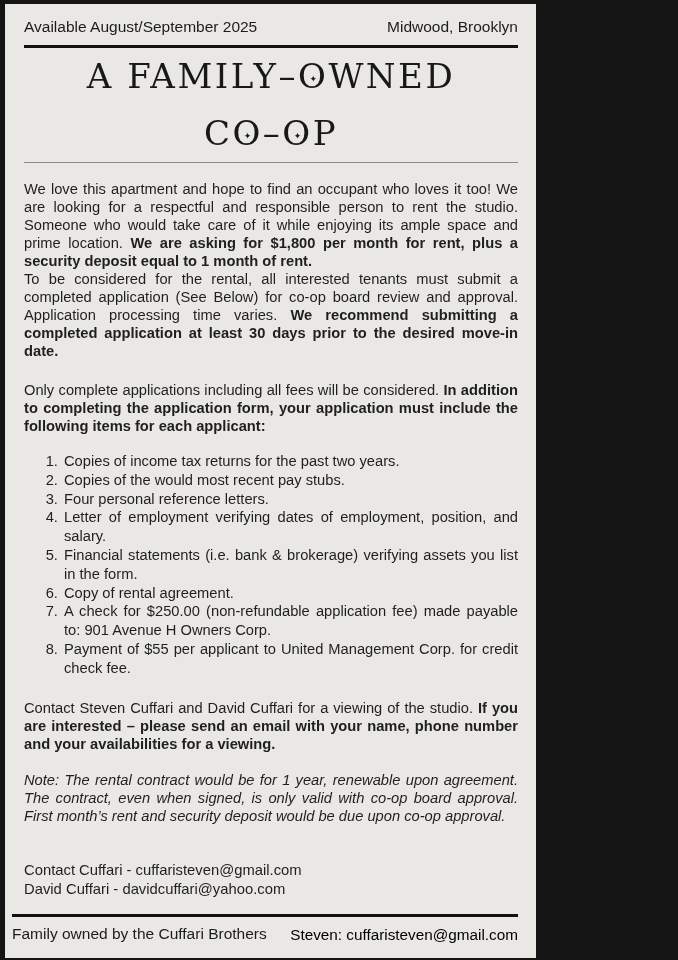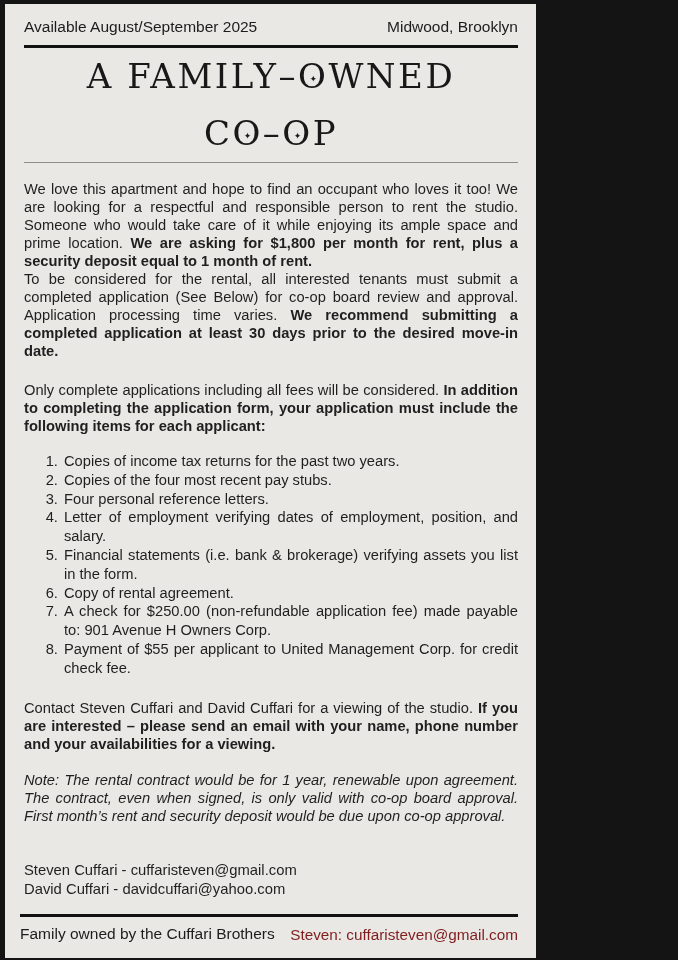--- a/index.html
+++ b/index.html
@@ -70,32 +70,32 @@
   }
   .req-list li{
     text-align:justify;
     padding-left:2px;
   }
   .contact-lines{
     margin-top:36px;
     font-size:14.8px;line-height:19.5px;color:#1f1f1f;
   }
   .footer{
-    position:absolute;left:15px;right:18px;bottom:12px;
+    position:absolute;left:7px;right:18px;bottom:12px;
   }
   .footer .rule-thick{margin:0 0 6px 0;}
   .footer-row{
     display:flex;justify-content:space-between;align-items:center;
   }
   .footer-left{
     font-size:15.5px;color:#1c1c1c;
   }
   .footer-right{
     text-align:center;
-    font-size:15.3px;line-height:23.5px;color:#7f1d1d;
+    font-size:15.3px;line-height:23.5px;color:#000000;
   }
 </style>
 </head>
 <body>
 
 <div class="frame">
   <div class="page">
 
     <div class="header-row">
       <span>Available August/September 2025</span>
@@ -112,35 +112,35 @@
     <hr class="rule-thin">
 
     <p class="para p-intro"><span>We love this apartment and hope to find an occupant who loves it too! We are looking for a respectful and responsible person to rent the studio. Someone who would take care of it while enjoying its ample space and prime location. </span><span style="font-weight: 700;">We are asking for $1,800 per month for rent, plus a security deposit equal to 1 month of rent.</span></p>
 
     <p class="para p-application"><span>To be considered for the rental, all interested tenants must submit a completed application (See Below) for co-op board review and approval. Application processing time varies. </span><span style="font-weight: 700;">We recommend submitting a completed application at least 30 days prior to the desired move-in date.</span></p>
 
     <p class="para p-requirements"><span>Only complete applications including all fees will be considered. </span><span style="font-weight: 700;">In addition to completing the application form, your application must include the following items for each applicant:</span></p>
 
     <ol class="req-list">
         <li>Copies of income tax returns for the past two years.</li>
-        <li>Copies of the four most recent pay stubs.</li>
+        <li>Copies of the would most recent pay stubs.</li>
         <li>Four personal reference letters.</li>
         <li>Letter of employment verifying dates of employment, position, and salary.</li>
         <li>Financial statements (i.e. bank &amp; brokerage) verifying assets you list in the form.</li>
         <li>Copy of rental agreement.</li>
         <li>A check for $250.00 (non-refundable application fee) made payable to: 901 Avenue H Owners Corp.</li>
         <li>Payment of $55 per applicant to United Management Corp. for credit check fee.</li>
       </ol>
 
     <p class="para p-contact"><span>Contact Steven Cuffari and David Cuffari for a viewing of the studio. </span><span style="font-weight: 700;">If you are interested – please send an email with your name, phone number and your availabilities for a viewing.</span></p>
 
     <p class="para p-note"><span style="font-style: italic;">Note: The rental contract would be for 1 year, renewable upon agreement. The contract, even when signed, is only valid with co-op board approval. First month’s rent and security deposit would be due upon co-op approval.</span></p>
 
     <div class="contact-lines">
-      <div>Steven Cuffari - cuffaristeven@gmail.com</div>
+      <div>Contact Cuffari - cuffaristeven@gmail.com</div>
       <div>David Cuffari - davidcuffari@yahoo.com</div>
     </div>
 
     <div class="footer">
       <hr class="rule-thick">
       <div class="footer-row">
         <span class="footer-left">Family owned by the Cuffari Brothers</span>
         <span class="footer-right">
           <div>Steven: cuffaristeven@gmail.com</div>
         </span>

